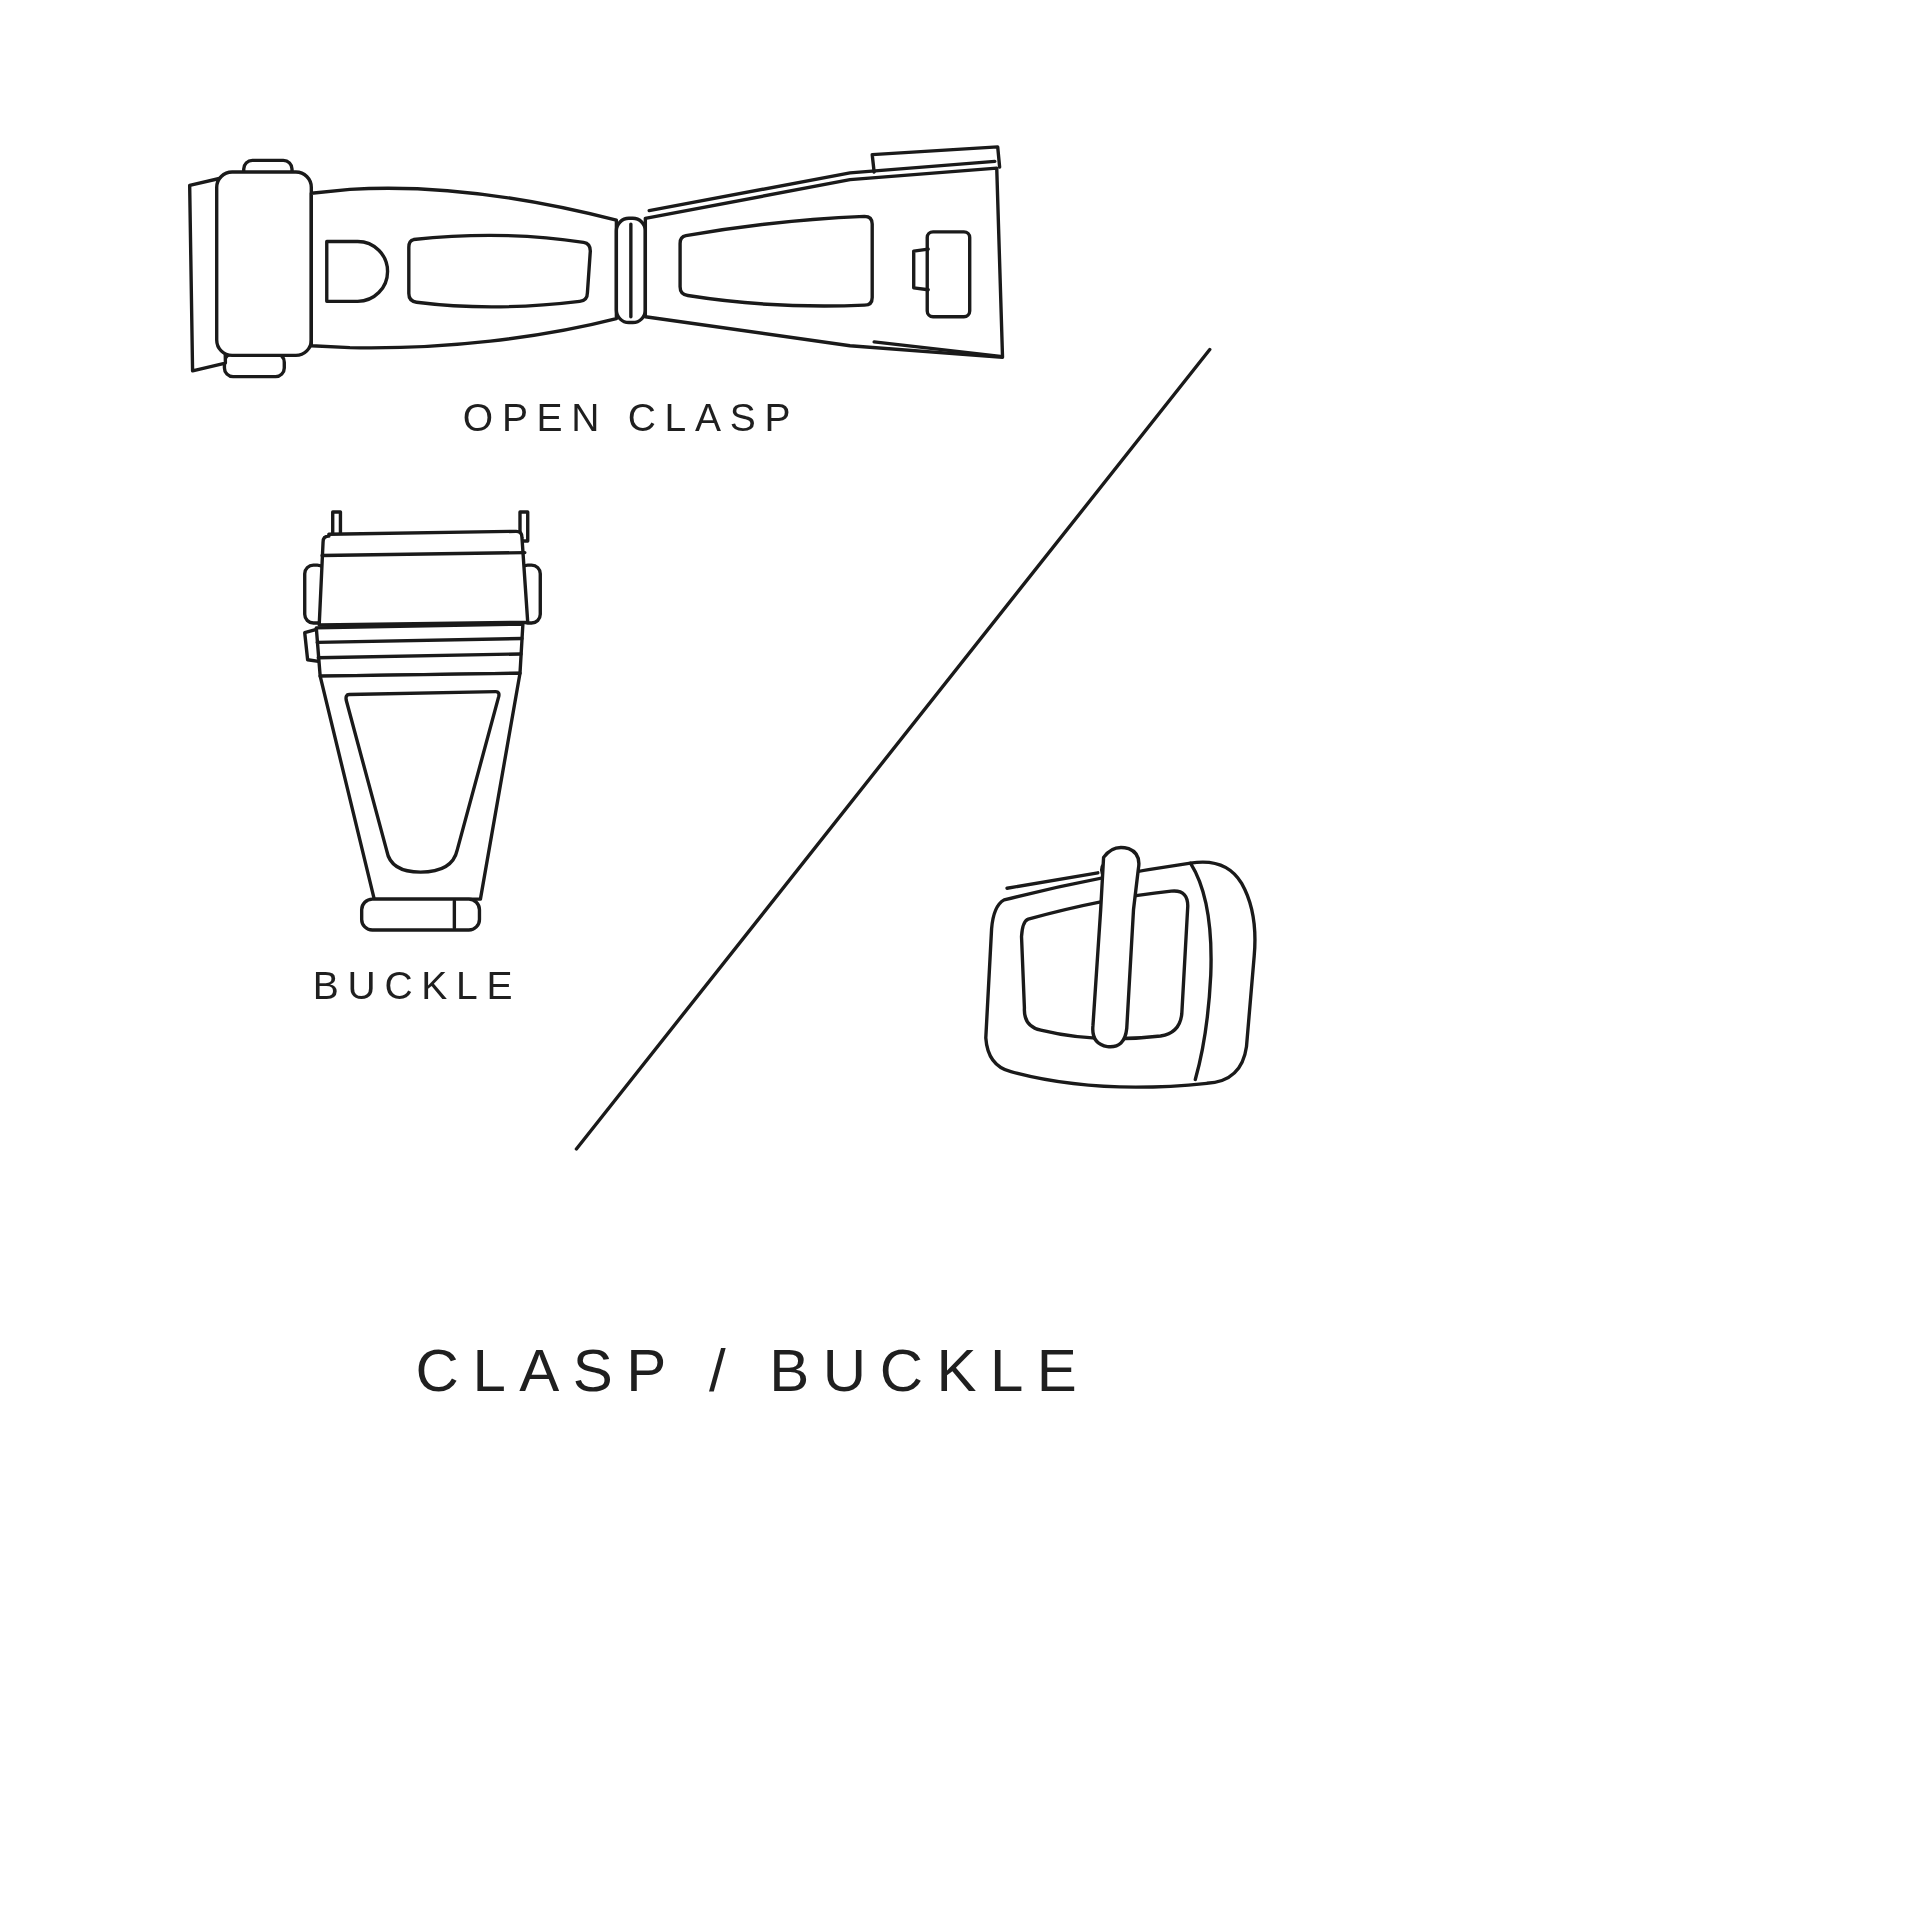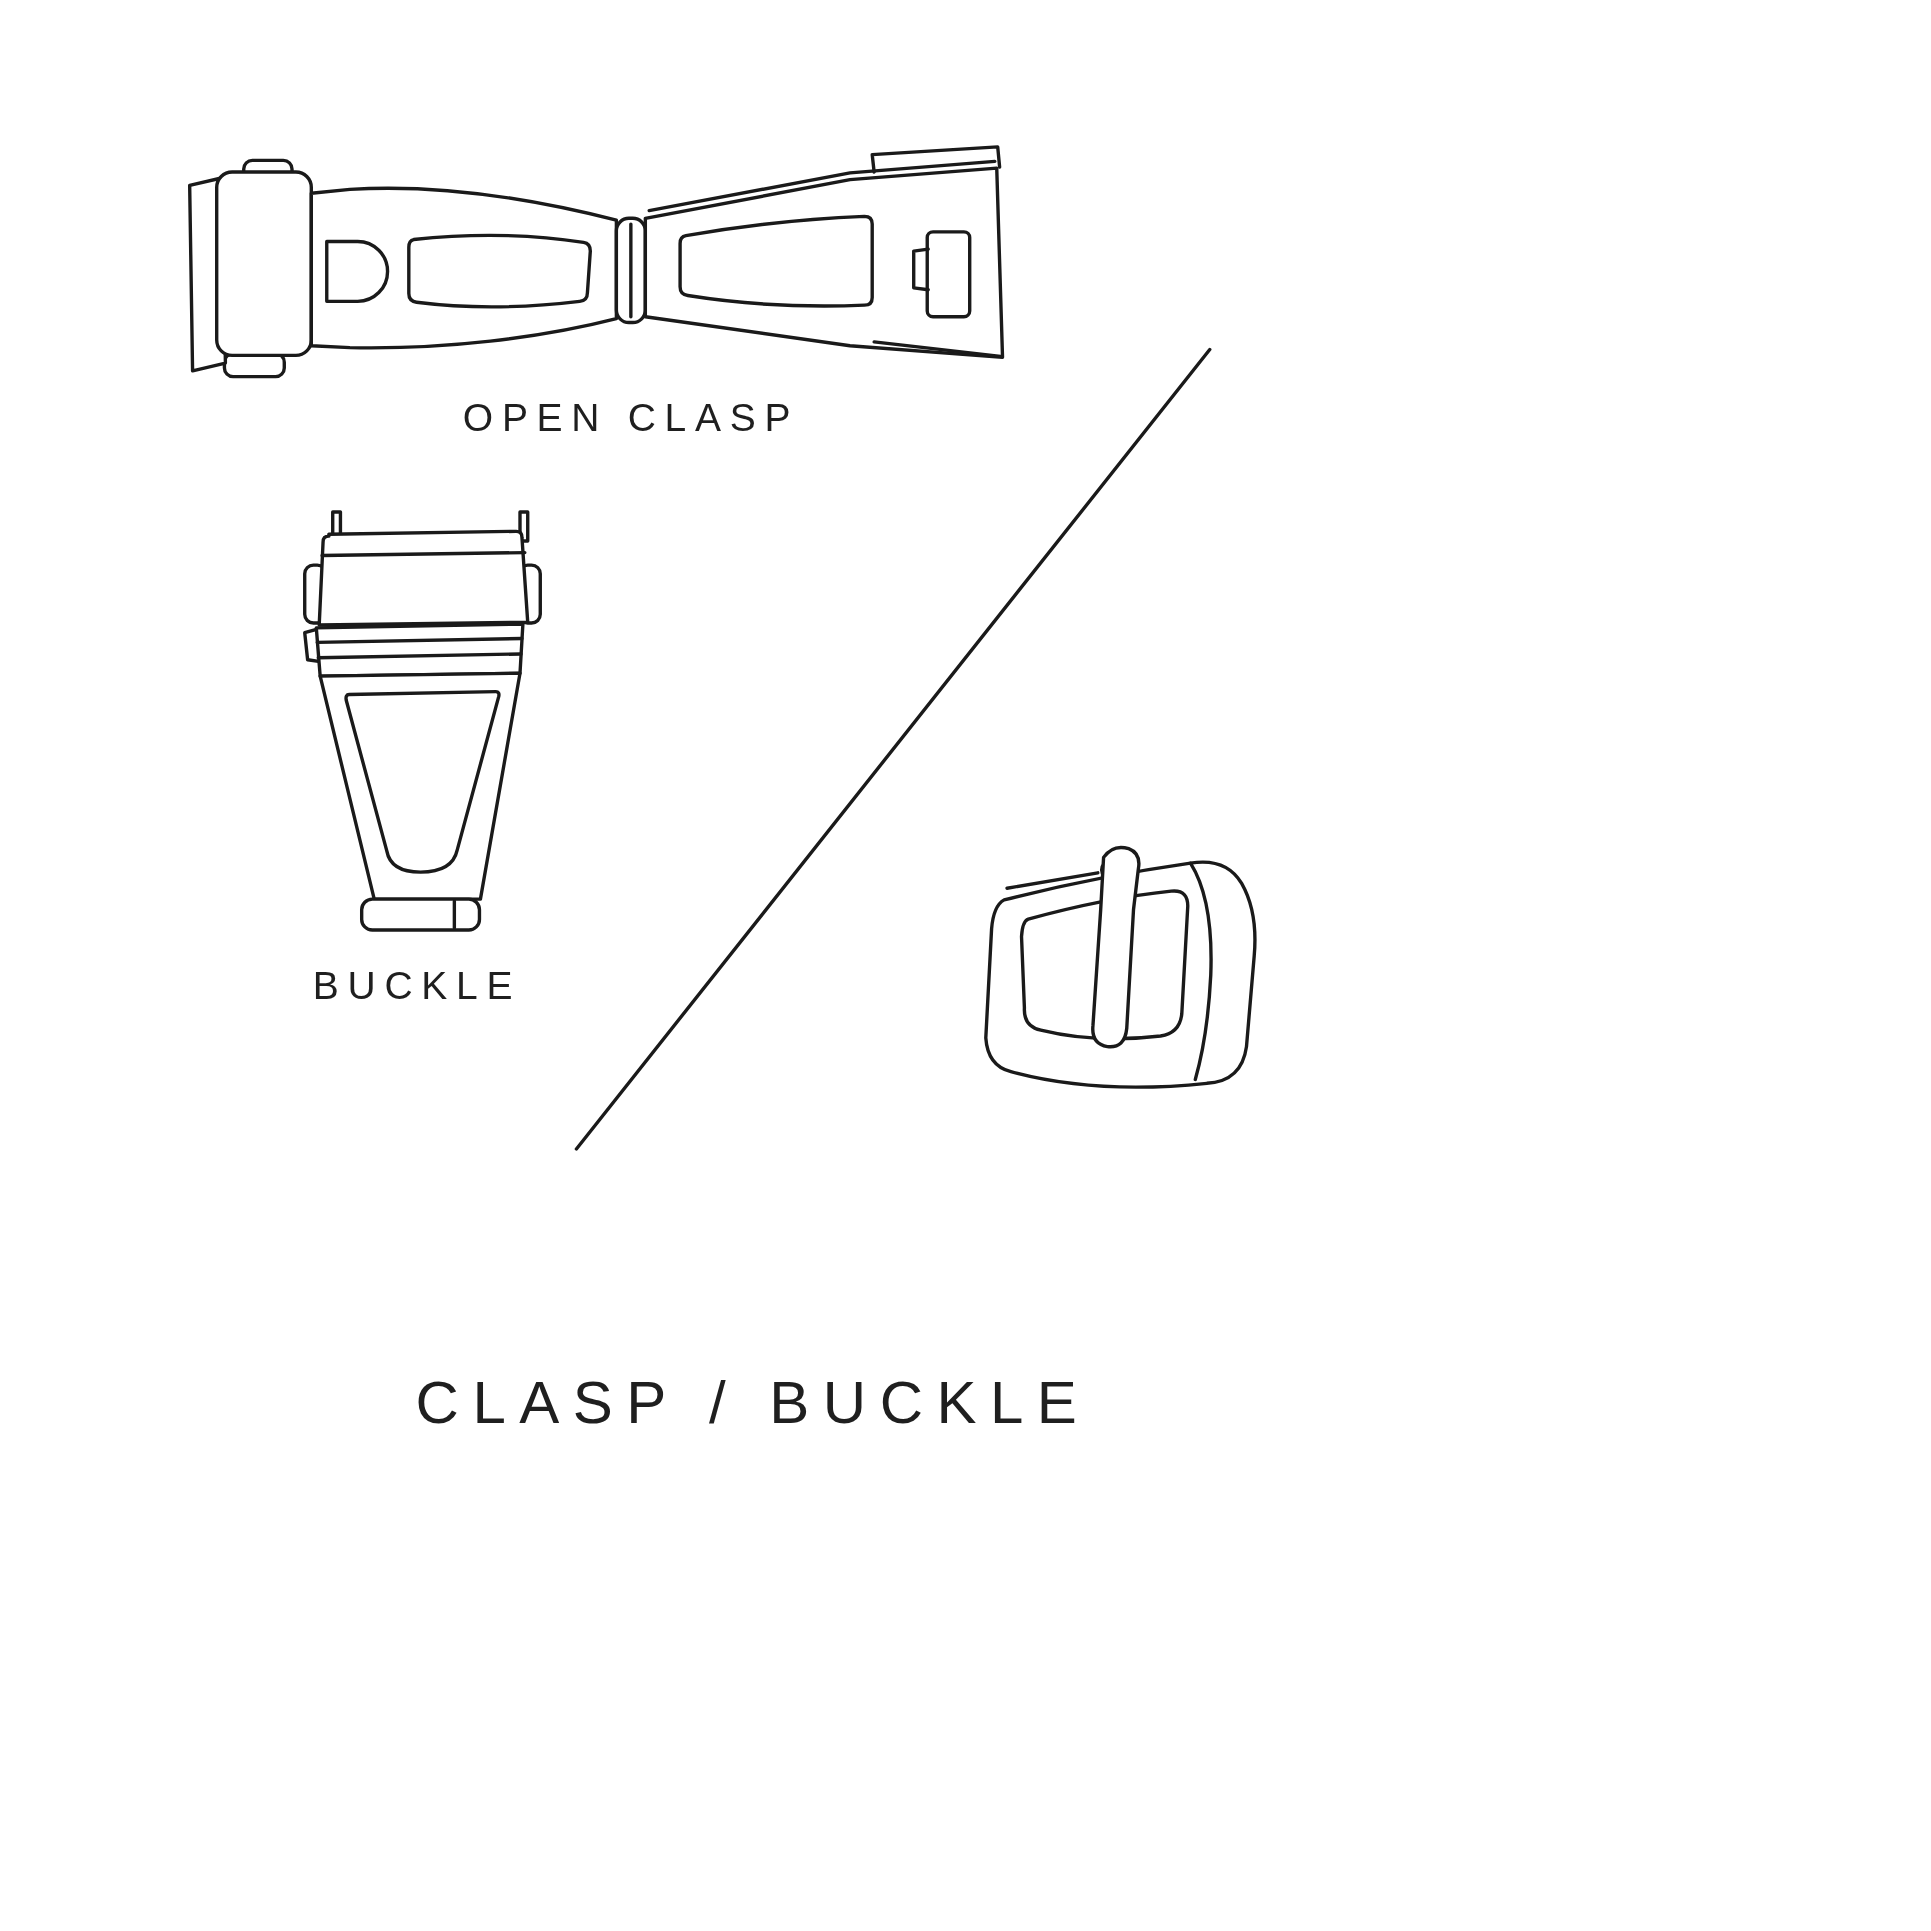--- a/index.html
+++ b/index.html
@@ -28,21 +28,20 @@
     white-space: nowrap;
   }
   .title {
     position: absolute;
     transform: translateX(-50%);
     color: #1f1f1f;
     font-size: 60px;
     letter-spacing: 13.5px;
     font-weight: 400;
     white-space: nowrap;
-    margin-top: 32px;
   }
   svg {
     display: block;
   }
   .stroke {
     fill: none;
     stroke: #1a1a1a;
     stroke-width: 3.5;
     stroke-linejoin: round;
     stroke-linecap: round;

